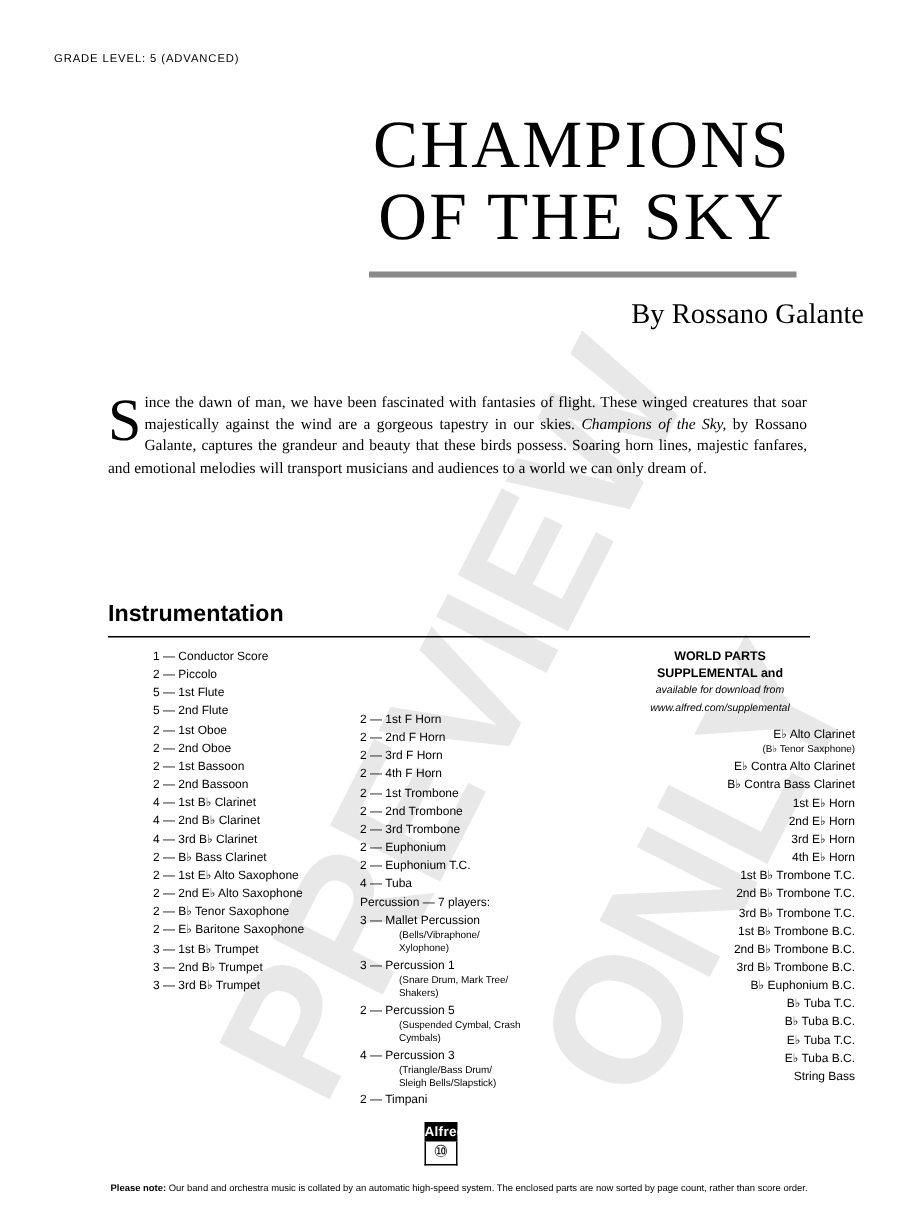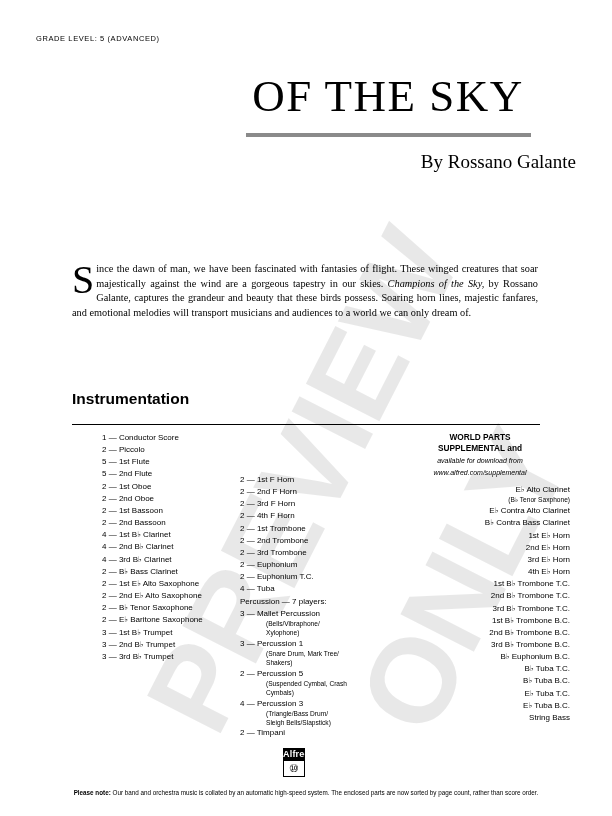--- a/index.html
+++ b/index.html
@@ -95,21 +95,21 @@
     font-size: 40px;
     line-height: 32px;
     padding: 2px 2px 0 0;
     font-family: "Liberation Serif", serif;
   }
   .blurb i { font-style: italic; }
 
   .instr-header {
     position: absolute;
     left: 72px;
-    top: 390px;
+    top: 401px;
     font-family: "Liberation Sans", sans-serif;
     font-weight: bold;
     font-size: 15.5px;
   }
   .instr-rule {
     position: absolute;
     left: 72px;
     top: 424px;
     width: 468px;
     height: 1px;
@@ -206,20 +206,21 @@
   .footnote b { font-weight: bold; }
 </style>
 </head>
 <body>
 
 <div class="page">
 
   <div class="grade-level">GRADE LEVEL: 5 (ADVANCED)</div>
 
   <div class="title-block">
+    <div class="title-line">CHAMPIONS</div>
     <div class="title-line">OF THE SKY</div>
     <div class="title-rule"></div>
     <div class="byline">By Rossano Galante</div>
   </div>
 
   <div class="blurb">
     <span class="dropcap">S</span><span>ince the dawn of man, we have been fascinated with fantasies of flight. These winged creatures that soar majestically against the wind are a gorgeous tapestry in our skies. </span><i>Champions of the Sky,</i><span> by Rossano Galante, captures the grandeur and beauty that these birds possess. Soaring horn lines, majestic fanfares, and emotional melodies will transport musicians and audiences to a world we can only dream of.</span>
   </div>
 
   <div class="instr-header">Instrumentation</div>

